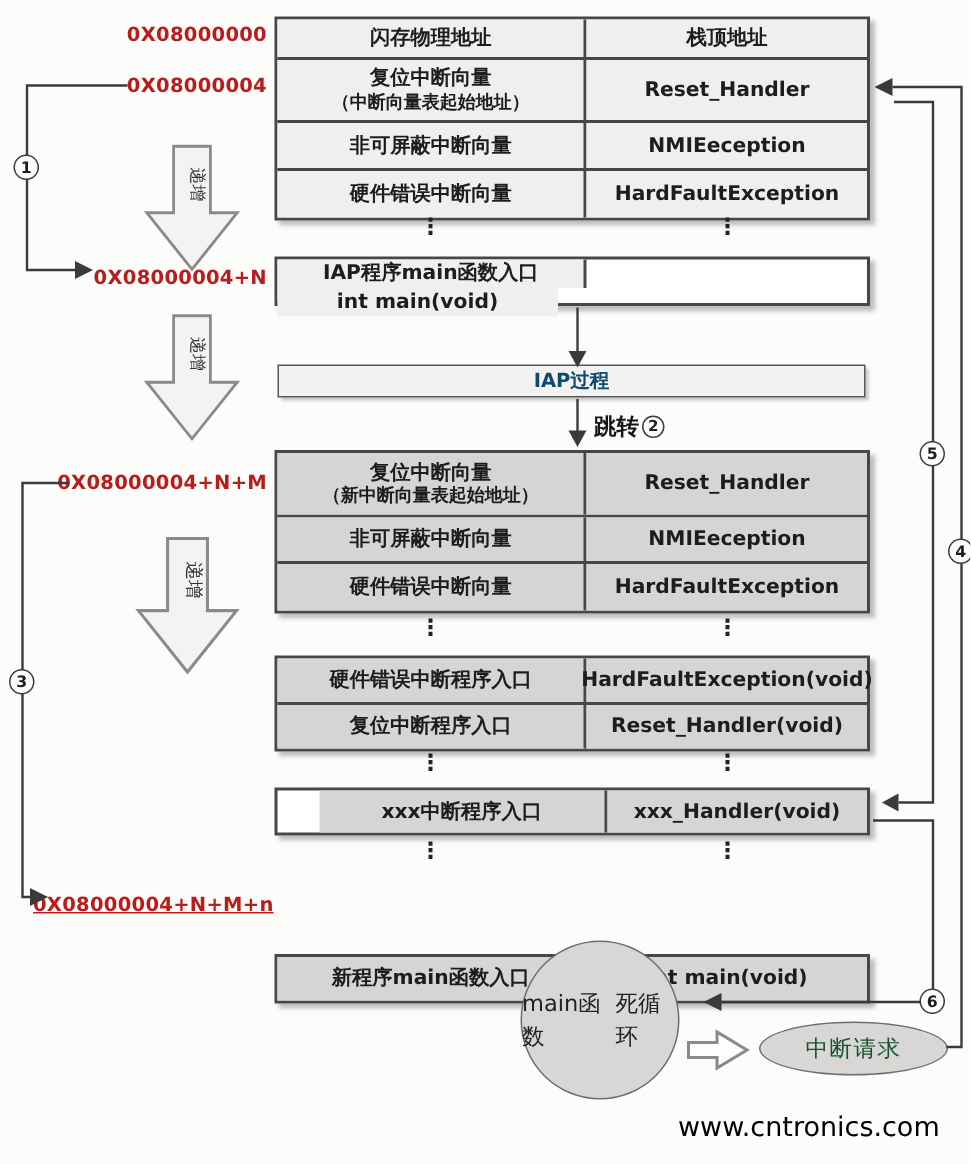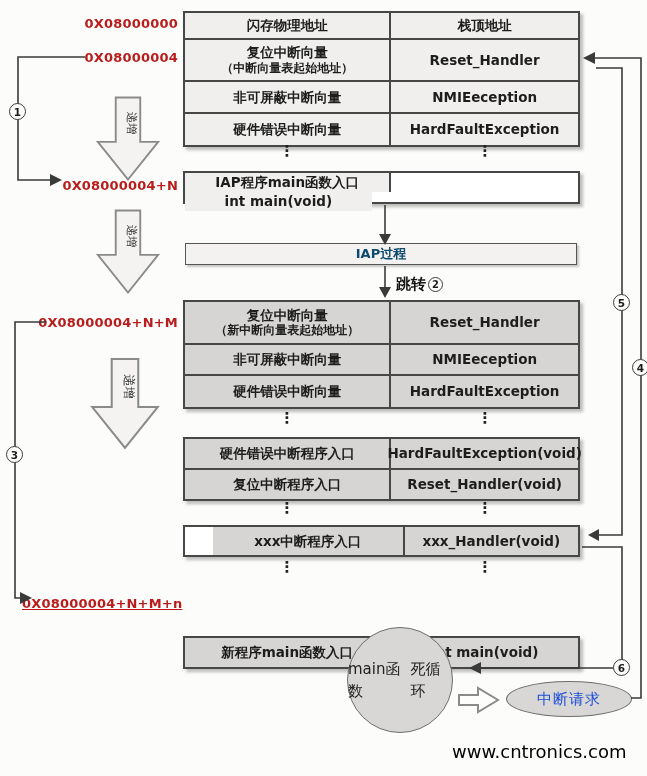--- a/index.html
+++ b/index.html
@@ -59,21 +59,21 @@
     position:absolute; left:347px; top:627px; width:106px; height:106px;
     border-radius:50%; background:#d8d7d5; border:1.5px solid #6e6e6e;
     box-sizing:border-box; display:flex; 
     align-items:center; justify-content:center;
     font-size:15px; color:#222; line-height:1.5;
   }
   .oval {
     position:absolute; left:506px; top:681px; width:126px; height:36px;
     border-radius:50%; background:#d8d7d5; border:1.5px solid #6e6e6e;
     box-sizing:border-box; display:flex; align-items:center; justify-content:center;
-    font-size:15px; color:#1d4ed8; letter-spacing:1px;
+    font-size:15px; color:#14532d; letter-spacing:1px;
   }
   .caption {
     position:absolute; left:90px; top:743px; width:440px; text-align:center;
     font-family:"DejaVu Serif", serif; font-weight:bold;
     font-size:16px; color:#161616; letter-spacing:1px; white-space:nowrap;
   }
   .watermark {
     position:absolute; left:452px; top:741px;
     font-size:18px; color:#000000; white-space:nowrap; z-index:6;
   }

